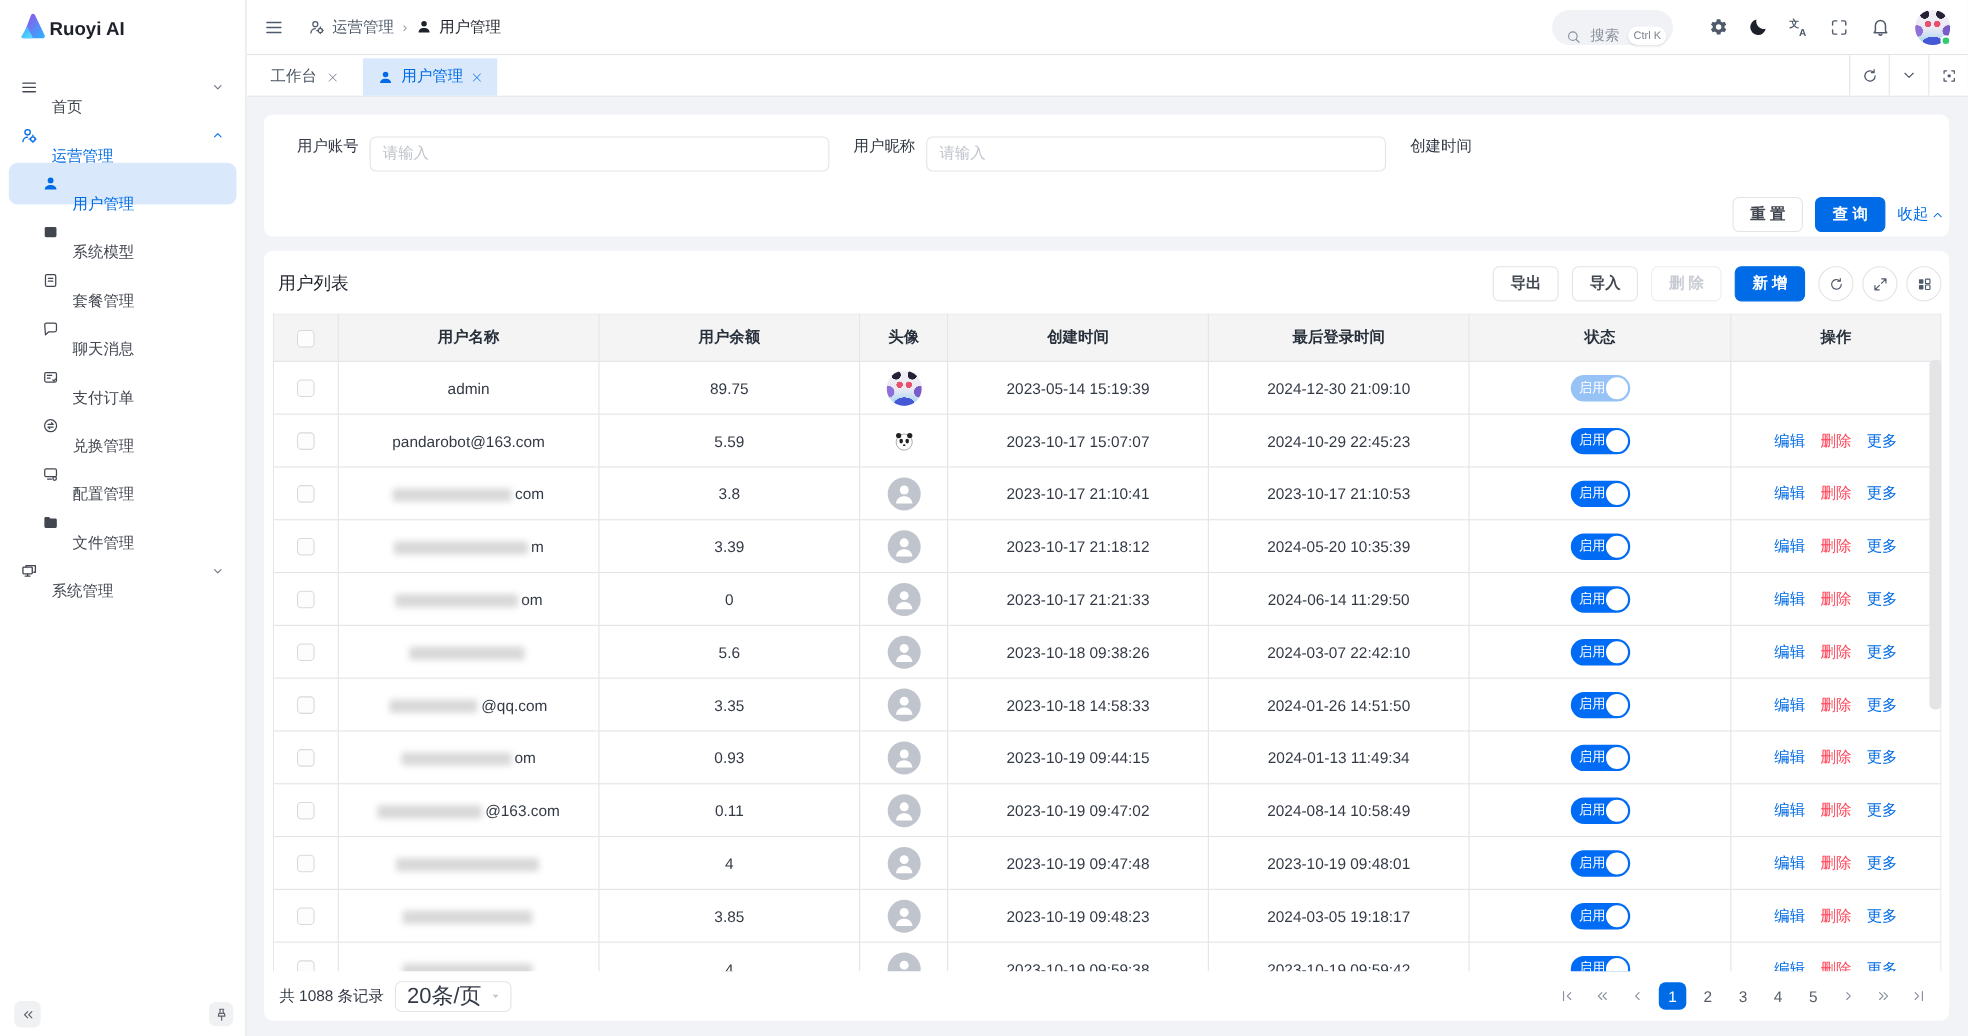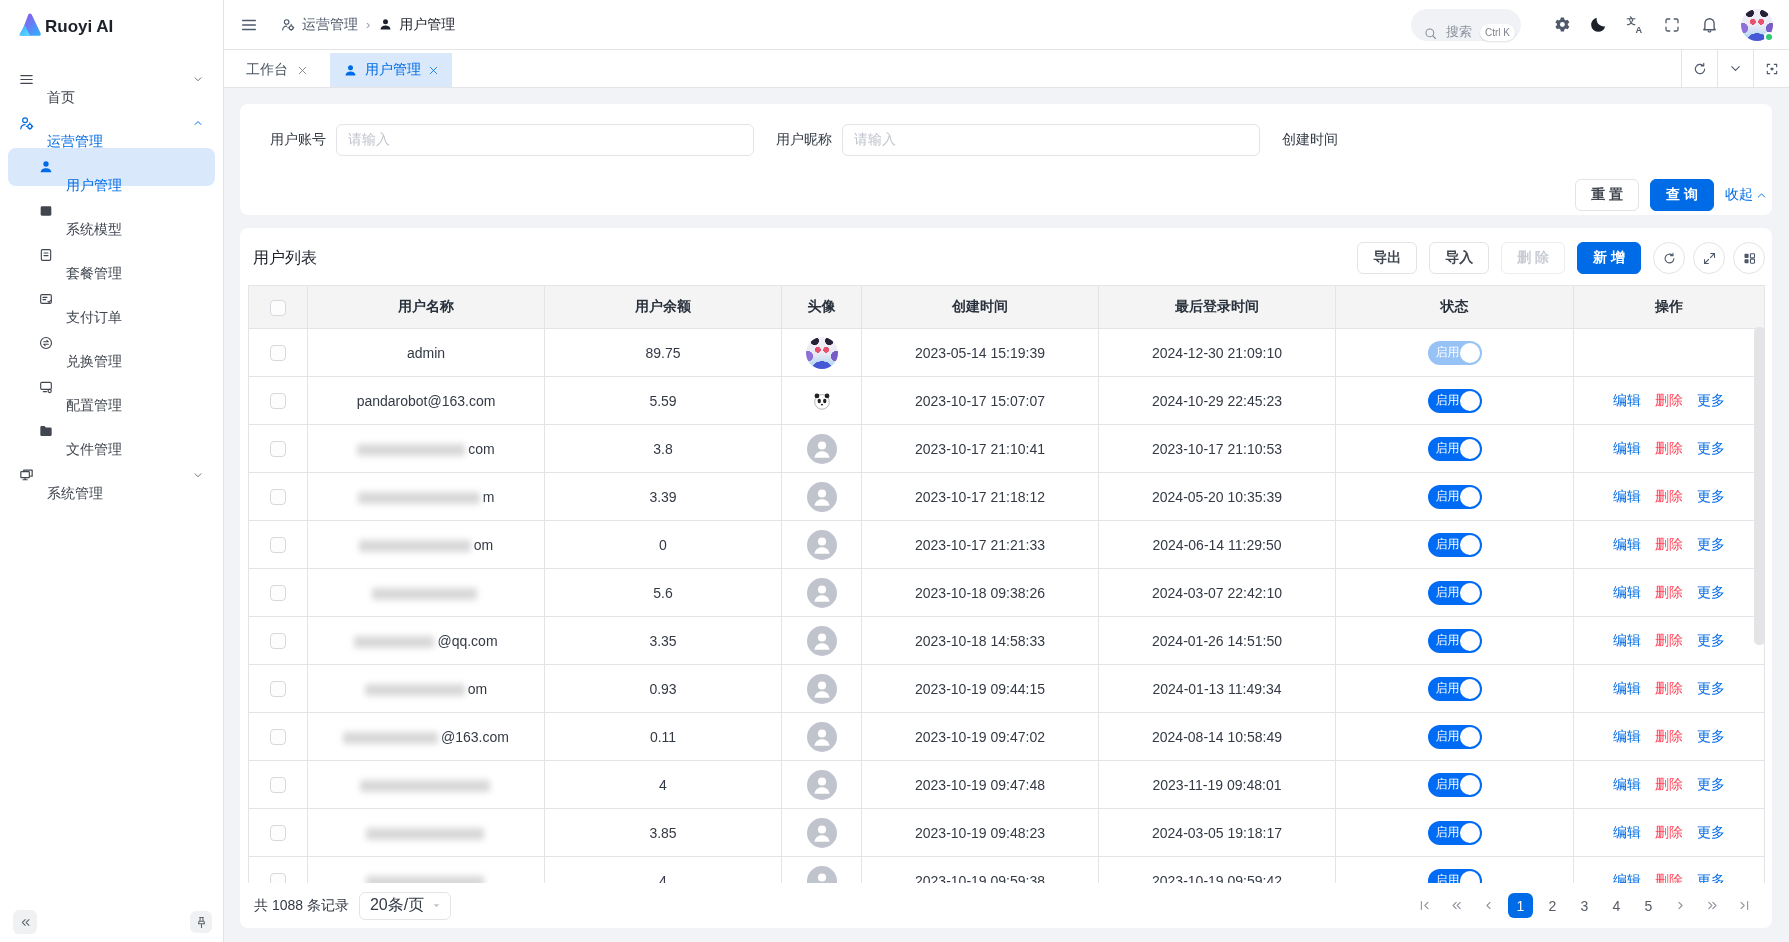--- a/index.html
+++ b/index.html
@@ -64,21 +64,21 @@
 .tab.active .x { color:#006be6; }
 .tab-controls { display:flex; }
 .tabctl { width:36px; display:flex; align-items:center; justify-content:center; border-left:1px solid #e4e4e7; color:#4e5969; }
 
 .content { flex:1; padding:16px 17px 14px 16px; display:flex; flex-direction:column; min-height:0; }
 .card { background:#fff; border-radius:8px; }
 
 
 .filter-card { height:111px; margin-bottom:13px; padding:20px 6px 0 8px; position:relative; flex:none; }
 .filter-row { display:flex; }
-.ffield { flex:1; display:flex; align-items:center; }
+.ffield { flex:1; display:flex; align-items:flex-start; }
 .ffield .flabel { width:78px; text-align:right; font-size:14px; color:#333a45; margin-right:10px; flex:none; }
 .fctrl { flex:1; height:32px; border:1px solid #e4e4e7; border-radius:6px; display:flex; align-items:center; padding:0 11px; font-size:14px; color:#c0c4cc; background:#fff; }
 .fctrl .ph { flex:1; }
 .fctrl .mid-arrow { color:#c0c4cc; padding:0 10px; flex:none; font-size:13px; }
 .fctrl .icr { color:#c0c4cc; flex:none; }
 .filter-actions { position:absolute; right:4px; bottom:4px; display:flex; align-items:center; gap:11px; }
 .btn { height:32px; border-radius:6px; display:inline-flex; align-items:center; justify-content:center; font-size:14px; padding:0 15px; border:1px solid #e4e4e7; background:#fff; color:#41464f; cursor:pointer;font-weight:bold; }
 .btn.primary { background:#006be6; border-color:#006be6; color:#fff; }
 .btn.disabled { color:#c9ccd4; border-color:#ebedf0; }
 .link-collapse { color:#006be6; font-size:14px; display:flex; align-items:center; gap:2px; }
@@ -115,21 +115,21 @@
 .toggle .knob { position:absolute; right:2px; top:2px; width:20px; height:20px; background:#fff; border-radius:50%; }
 .toggle.off-look { background:#96c2f5; }
 .ops a { text-decoration:none; font-size:14px; margin:0 7px; }
 .op-edit,.op-more { color:#006be6; }
 .op-del { color:#ff4257; }
 .vscroll { position:absolute; right:0; top:42px; width:11px; height:556px; }
 .vthumb { position:absolute; top:0; left:0; width:11px; height:318px; border-radius:5px; background:#e4e4e7; }
 
 .tb-footer { flex:1; display:flex; align-items:center; padding:0 8px 0 6px; min-height:0; }
 .foot-left { display:flex; align-items:center; gap:10px; font-size:14px; color:#333a45; }
-.psize { height:28px; border:1px solid #e4e4e7; border-radius:6px; display:flex; align-items:center; padding:0 8px 0 10px; gap:7px; font-size:16px; color:#333a45; background:#fff; }
+.psize { height:28px; border:1px solid #e4e4e7; border-radius:6px; display:flex; align-items:center; padding:0 8px 0 10px; gap:7px; font-size:20px; color:#333a45; background:#fff; }
 .psize .caret { color:#c0c4cc; }
 .pager { margin-left:auto; display:flex; align-items:center; gap:7px; }
 .pg { min-width:25px; height:25px; display:inline-flex; align-items:center; justify-content:center; font-size:14px; color:#555b66; border-radius:6px; }
 .pg.icon { color:#8a909c; }
 .pg.active { background:#006be6; color:#fff; }
 </style>
 </head>
 <body>
 
 <div class="app">
@@ -207,20 +207,28 @@
               <svg class="ic" width="16" height="16" viewBox="0 0 24 24">
                 <rect x="5" y="4" width="14" height="16" rx="2"></rect>
                 <path d="M9 9h6M9 13h6"></path>
               </svg>
             </span>
             <span class="lbl">套餐管理</span>
           </div>
           <div class="mi sub-item">
             <span>
               <svg class="ic" width="16" height="16" viewBox="0 0 24 24">
+                <path d="M4 6.5A2.5 2.5 0 0 1 6.5 4h11A2.5 2.5 0 0 1 20 6.5v7a2.5 2.5 0 0 1-2.5 2.5H9.5L5 20z"></path>
+              </svg>
+            </span>
+            <span class="lbl">聊天消息</span>
+          </div>
+          <div class="mi sub-item">
+            <span>
+              <svg class="ic" width="16" height="16" viewBox="0 0 24 24">
                 <rect x="4" y="5.5" width="16" height="13" rx="2"></rect>
                 <path d="M7.5 9.5h6M7.5 13h4"></path>
                 <path d="M15 15.5l1.5 1.5 2.5-2.8"></path>
               </svg>
             </span>
             <span class="lbl">支付订单</span>
           </div>
           <div class="mi sub-item">
             <span>
               <svg class="ic" width="16" height="16" viewBox="0 0 24 24">
@@ -647,21 +655,21 @@
                     <td><span class="cb"></span></td>
                     <td><span class="mask" style="width:130px"></span></td>
                     <td>4</td>
                     <td><span class="avatar-g">
                         <svg width="34" height="34" viewBox="0 0 34 34">
                           <circle cx="17" cy="13" r="4.6" fill="#fff"></circle>
                           <path d="M8.5 27c.6-5 4.2-7.5 8.5-7.5s7.9 2.5 8.5 7.5z" fill="#fff"></path>
                         </svg>
                       </span></td>
                     <td>2023-10-19 09:47:48</td>
-                    <td>2023-11-19 09:48:01</td>
+                    <td>2023-10-19 09:48:01</td>
                     <td><span class="toggle">
                         <span class="t-label">启用</span>
                         <span class="knob"></span>
                       </span></td>
                     <td><span class="ops"><a class="op-edit">编辑</a><a class="op-del">删除</a><a class="op-more">更多</a></span></td>
                   </tr>
                   <tr>
                     <td><span class="cb"></span></td>
                     <td><span class="mask" style="width:118px"></span></td>
                     <td>3.85</td>

